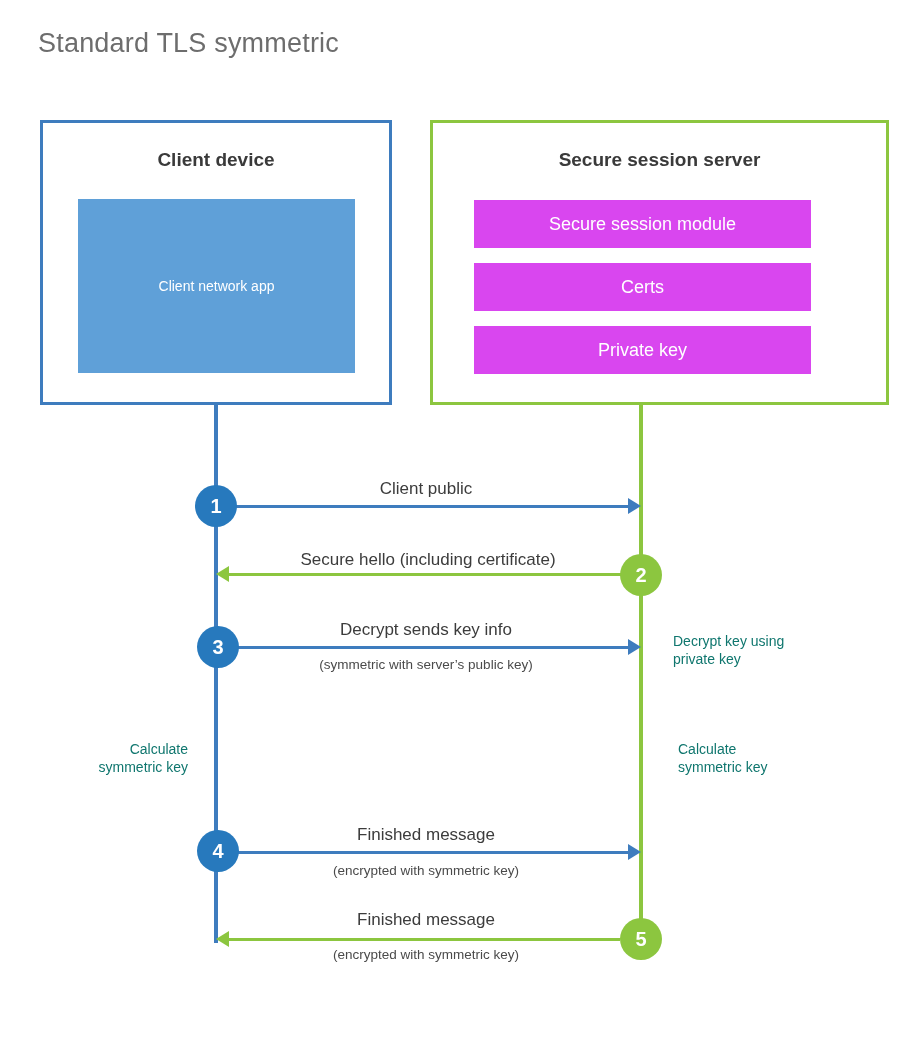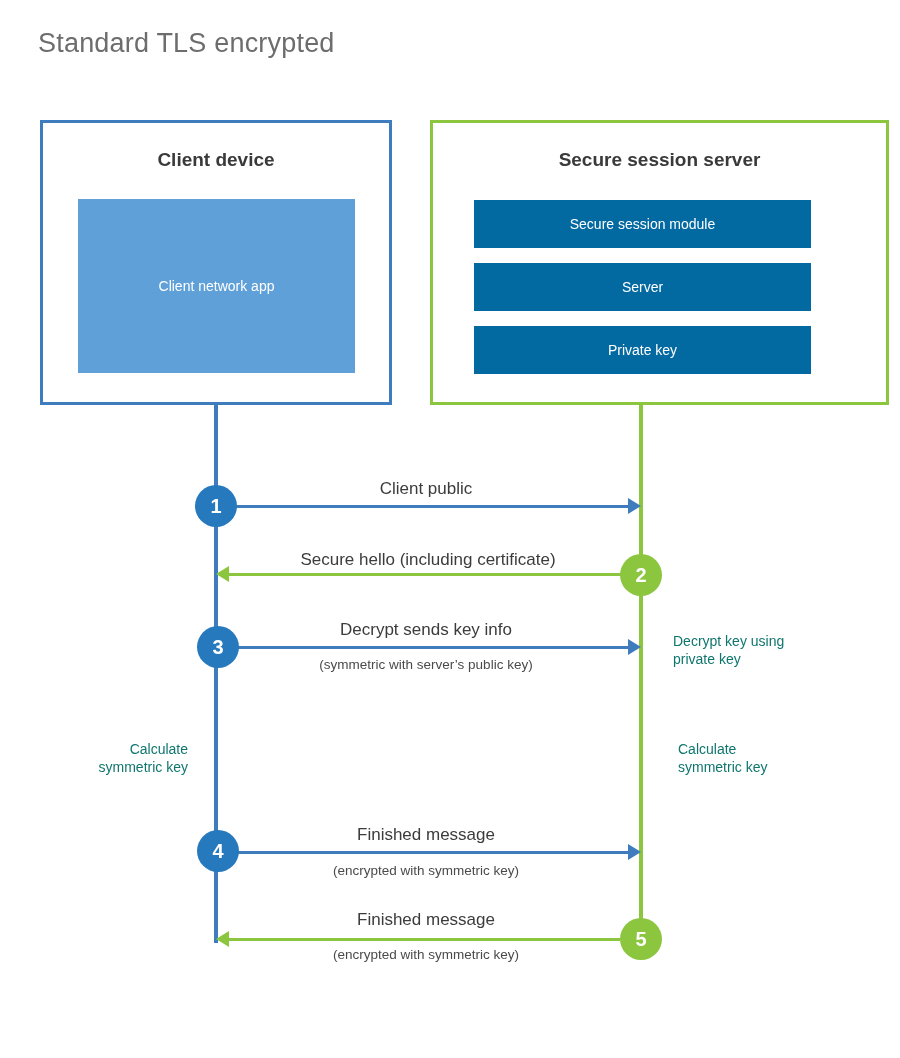--- a/index.html
+++ b/index.html
@@ -76,23 +76,23 @@
     justify-content: center;
     text-align: center;
     box-sizing: border-box;
   }
 
   .server-bar {
     position: absolute;
     left: 41px;
     width: 337px;
     height: 48px;
-    background: #0369a1;
+    background: #d946ef;
     color: #ffffff;
-    font-size: 14px;
+    font-size: 18px;
     display: flex;
     align-items: center;
     justify-content: center;
     text-align: center;
     box-sizing: border-box;
   }
   .server-bar-0 { top: 77px; }
   .server-bar-1 { top: 140px; }
   .server-bar-2 { top: 203px; }
 
@@ -172,31 +172,31 @@
     white-space: pre-line;
   }
   .side-note-left  { text-align: right; }
   .side-note-right { text-align: left; }
 </style>
 </head>
 <body>
 
 <div id="diagram">
 
-  <div class="title">Standard TLS encrypted</div>
+  <div class="title">Standard TLS symmetric</div>
 
   <div class="panel panel-client">
     <div class="panel-title">Client device</div>
     <div class="client-app-block">Client network app</div>
   </div>
 
   <div class="panel panel-server">
     <div class="panel-title">Secure session server</div>
     <div class="server-bar server-bar-0">Secure session module</div>
-    <div class="server-bar server-bar-1">Server</div>
+    <div class="server-bar server-bar-1">Certs</div>
     <div class="server-bar server-bar-2">Private key</div>
   </div>
 
   <div class="lifeline lifeline-client"></div>
   <div class="lifeline lifeline-server"></div>
 
   <div class="arrow-line arrow-blue" style="left:216px; top:505px; width:415px;"></div>
   <div class="arrow-head head-right-blue" style="left:628px; top:498px;"></div>
   <div class="msg-label" style="left:216px; top:479px; width:420px;">Client public</div>
   <div class="step-circle circle-blue" style="left:195px; top:485px;">1</div>

